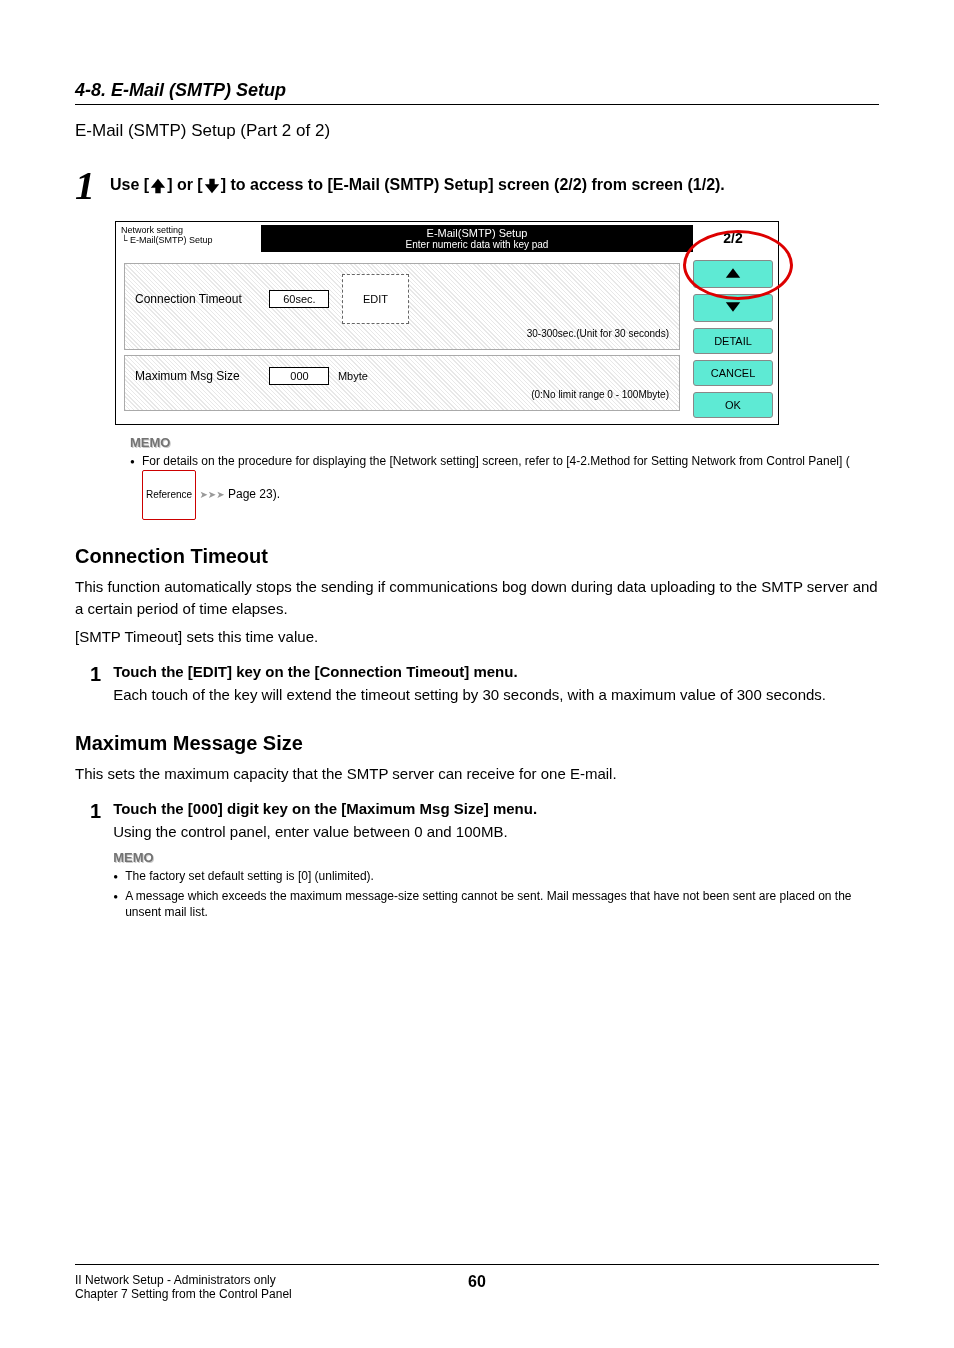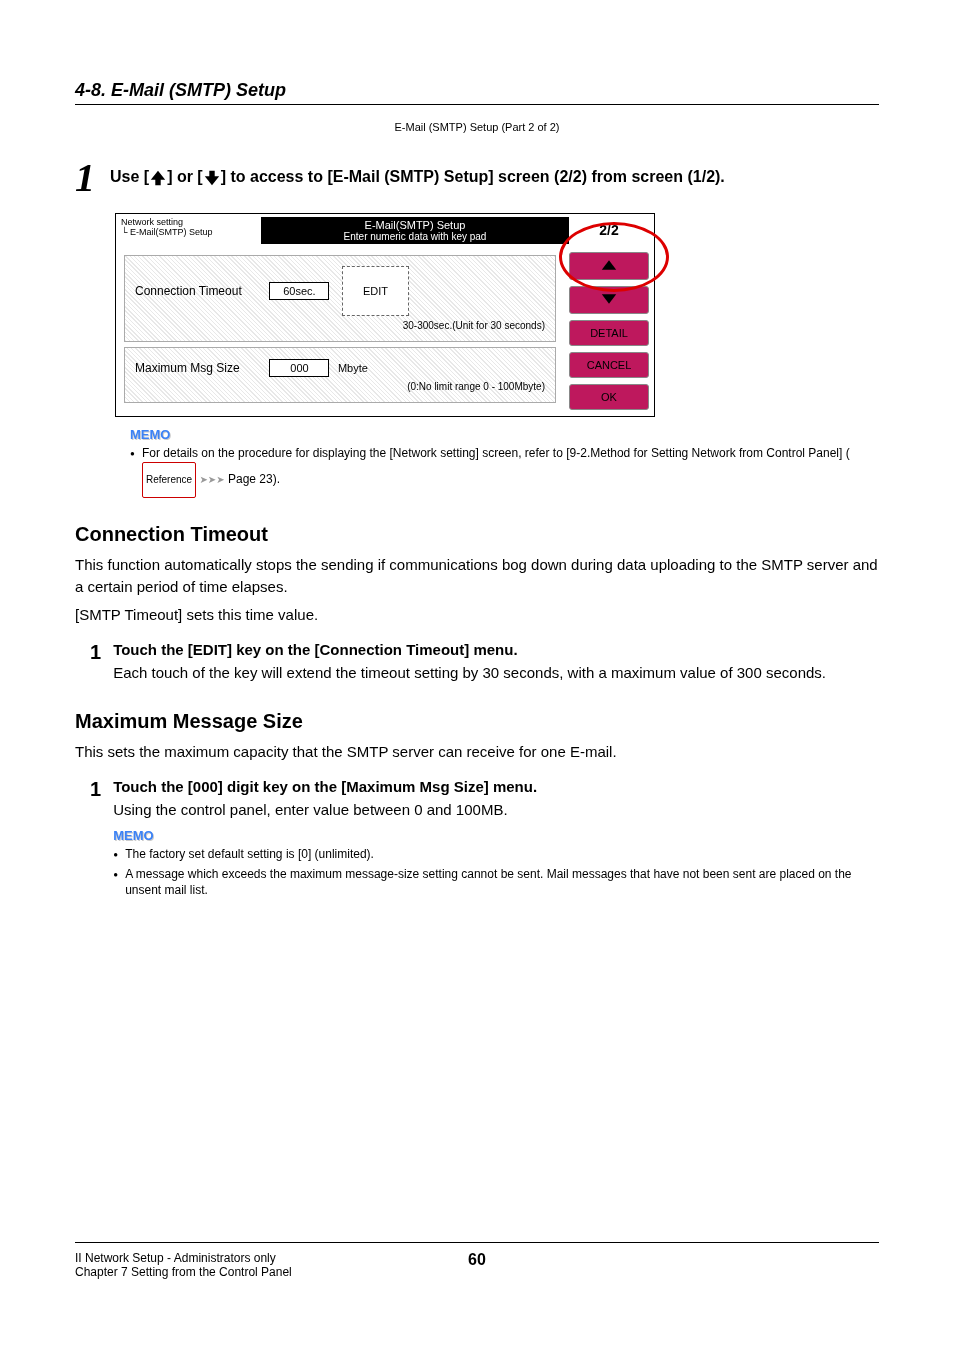--- a/index.html
+++ b/index.html
@@ -1,43 +1,43 @@
 <!DOCTYPE html>
 <html><head>
   <meta charset="utf-8">
   <style>
     * { margin: 0; padding: 0; box-sizing: border-box; }
     body { font-family: Arial, Helvetica, sans-serif; background: #fff; width: 954px; padding: 80px 75px 30px 75px; color: #000; }
     .section-title { font-style: italic; font-weight: bold; font-size: 18px; border-bottom: 1px solid #000; padding-bottom: 3px; margin-bottom: 16px; }
-    .subtitle { font-size: 11px; margin-bottom: 25px; text-align: center; }
+    .subtitle { font-size: 17px; margin-bottom: 25px; }
     .step-row { display: flex; align-items: flex-start; margin-left: 0; }
     .big-num { font-family: 'Times New Roman', serif; font-style: italic; font-weight: bold; font-size: 40px; margin-right: 15px; line-height: 1; }
     .step-text { font-size: 16px; font-weight: bold; padding-top: 10px; }
     .arrow-icon { display: inline-block; width: 18px; height: 18px; vertical-align: middle; }
-    .screenshot-block { margin: 15px 0 10px 40px; border: 1px solid #000; width: 540px; position: relative; background: #fff; }
+    .screenshot-block { margin: 15px 0 10px 40px; border: 1px solid #000; width: 664px; position: relative; background: #fff; }
     .ss-header { display: flex; padding: 3px 5px; font-size: 11px; }
     .ss-header-left { width: 140px; }
     .ss-header-mid { flex: 1; text-align: center; background: #000; color: #fff; padding: 2px; }
     .ss-header-right { width: 80px; text-align: center; font-size: 14px; font-weight: bold; padding-top: 5px; }
     .ss-body { display: flex; }
     .ss-main { flex: 1; padding: 8px; position: relative; }
     .hatched-row { background: repeating-linear-gradient(45deg, #e8e8e8 0px, #e8e8e8 1px, #fff 1px, #fff 3px); border: 1px solid #aaa; padding: 10px; margin-bottom: 5px; }
     .ss-label { display: inline-block; width: 130px; font-size: 12px; }
     .ss-input { display: inline-block; border: 1px solid #000; padding: 2px 8px; font-size: 11px; background: #fff; min-width: 60px; text-align: center; }
     .ss-edit-btn { display: inline-block; border: 1px dashed #666; padding: 18px 20px; font-size: 11px; margin-left: 8px; background: #fff; }
     .ss-note { font-size: 10px; text-align: right; margin-top: 4px; }
     .ss-sidebar { width: 90px; padding: 5px; display: flex; flex-direction: column; gap: 6px; }
-    .ss-sidebtn { border: 1px solid #888; border-radius: 3px; text-align: center; padding: 6px 2px; font-size: 11px; background: #be185d; }
+    .ss-sidebtn { border: 1px solid #888; border-radius: 3px; text-align: center; padding: 6px 2px; font-size: 11px; background: #5eead4; }
     .ss-arrow-btn svg { width: 16px; height: 12px; }
     .highlight-ellipse { position: absolute; border: 3px solid #d00; border-radius: 50%; width: 110px; height: 70px; right: -15px; top: 8px; pointer-events: none; }
     .memo-block { margin-left: 55px; margin-top: 8px; }
-    .memo-title { font-weight: bold; font-size: 13px; color: #3b82f6; text-shadow: 1px 1px 0 #ccc; margin-bottom: 3px; }
+    .memo-title { font-weight: bold; font-size: 13px; color: #737373; text-shadow: 1px 1px 0 #ccc; margin-bottom: 3px; }
     .memo-item { font-size: 12px; padding-left: 12px; position: relative; margin-bottom: 3px; line-height: 1.4; }
     .memo-item::before { content: "●"; position: absolute; left: 0; font-size: 8px; top: 3px; }
-    .ref-box { display: inline-block; border: 1px solid #c00; border-radius: 2px; padding: 10px 3px; font-size: 10px; vertical-align: middle; }
+    .ref-box { display: inline-block; border: 1px solid #c00; border-radius: 2px; padding: 17px 3px; font-size: 10px; vertical-align: middle; }
     .ref-arrow { color: #999; font-size: 10px; vertical-align: middle; }
     .h2 { font-size: 20px; font-weight: bold; margin-top: 25px; margin-bottom: 8px; }
     .body-text { font-size: 15px; line-height: 1.5; margin-bottom: 5px; }
     .numbered-step { display: flex; margin-top: 15px; margin-left: 15px; }
     .step-num { font-size: 20px; font-weight: bold; margin-right: 12px; }
     .step-content { flex: 1; }
     .step-title { font-weight: bold; font-size: 15px; margin-bottom: 4px; }
     .step-body { font-size: 15px; line-height: 1.5; }
     .footer { position: relative; margin-top: 340px; border-top: 1px solid #000; padding-top: 8px; display: flex; justify-content: space-between; font-size: 12px; }
     .footer-pagenum { font-size: 16px; font-weight: bold; position: absolute; left: 50%; transform: translateX(-50%); top: 8px; }
@@ -97,21 +97,21 @@
       <div class="ss-sidebtn">CANCEL</div>
       <div class="ss-sidebtn">OK</div>
     </div>
   </div>
   <div class="highlight-ellipse"></div>
 </div>
 
 <div class="memo-block">
   <div class="memo-title">MEMO</div>
   <div class="memo-item">
-    <span>For details on the procedure for displaying the [Network setting] screen, refer to [9-2.Method for Setting Network from Control Panel] (</span>
+    <span>For details on the procedure for displaying the [Network setting] screen, refer to [4-2.Method for Setting Network from Control Panel] (</span>
     <span class="ref-box">Reference</span>
     <span class="ref-arrow"> ➤➤➤</span>
     <span> Page 23).</span>
   </div>
 </div>
 
 <div class="h2">Connection Timeout</div>
 <div class="body-text">This function automatically stops the sending if communications bog down during data uploading to the SMTP server and a certain period of time elapses.</div>
 <div class="body-text">[SMTP Timeout] sets this time value.</div>
 

